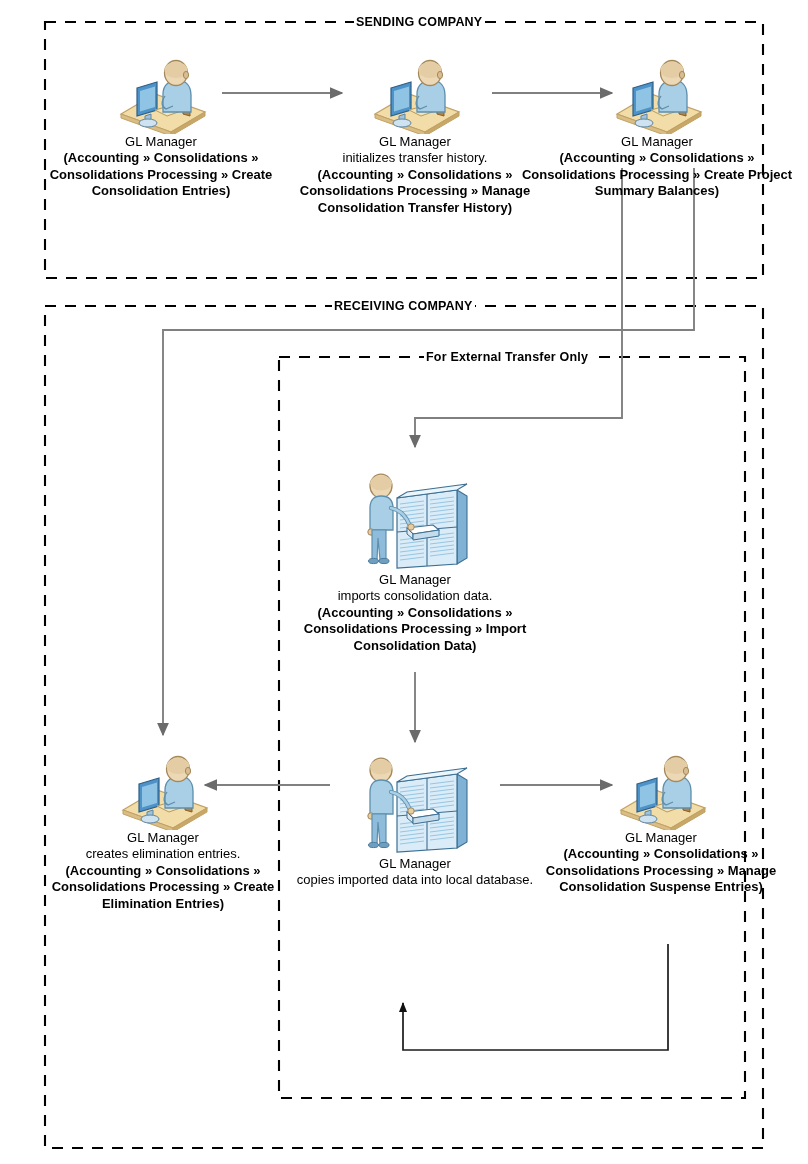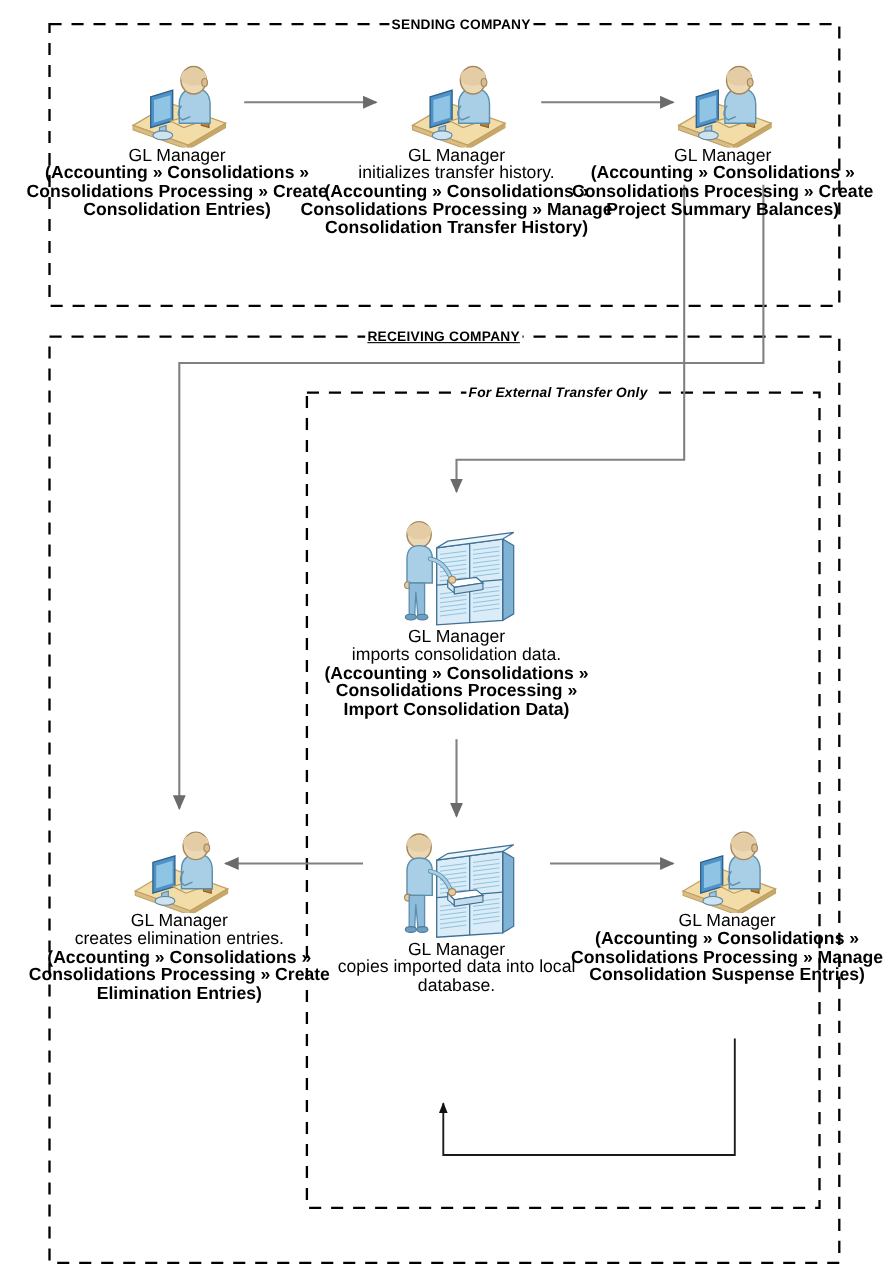--- a/index.html
+++ b/index.html
@@ -38,21 +38,21 @@
     white-space: nowrap;
     padding: 0 2px;
     line-height: 14px;
   }
   .node {
     position: absolute;
     text-align: center;
   }
   .node-caption {
     font-family: "Liberation Sans", sans-serif;
-    font-size: 16px;
+    font-size: 13px;
     line-height: 16.4px;
     color: #000000;
   }
   .node-caption .role {
     display: block;
   }
   .node-caption .action {
     display: block;
   }
   .node-caption .path {
@@ -102,23 +102,23 @@
 
     <line x1="330" y1="785" x2="205" y2="785" stroke="#808080" stroke-width="1.9" marker-end="url(#ah-gray)"></line>
 
     <line x1="500" y1="785" x2="612" y2="785" stroke="#808080" stroke-width="1.9" marker-end="url(#ah-gray)"></line>
 
     <polyline points="668,944 668,1050 403,1050 403,1003" fill="none" stroke="#1a1a1a" stroke-width="1.7" marker-end="url(#ah-thin)"></polyline>
   </svg>
 
   <div class="group-label" style="left:354px; top:15px;">SENDING COMPANY</div>
 
-  <div class="group-label" style="left:332px; top:299px;text-decoration:underline;">RECEIVING COMPANY</div>
-
-  <div class="group-label" style="left:424px; top:350px;font-style:italic;">For External Transfer Only</div>
+  <div class="group-label" style="left:332px; top:299px;">RECEIVING COMPANY</div>
+
+  <div class="group-label" style="left:424px; top:350px;">For External Transfer Only</div>
 
   <div class="node" style="left:18px; top:58px; width:286px;">
     <div class="node-icon icon-desk">
       <svg viewBox="0 0 100 76" width="100" height="76">
 
         <polygon points="10,56 44,36 94,54 60,74" fill="#f2dca8" stroke="#c2a264" stroke-width="1.2"></polygon>
         <polygon points="10,56 10,60 60,78 60,74" fill="#d9bd84" stroke="#c2a264" stroke-width="1"></polygon>
         <polygon points="60,74 60,78 94,58 94,54" fill="#c7a869" stroke="#c2a264" stroke-width="1"></polygon>
 
         <polygon points="72,30 79,32 79,58 72,56" fill="#b9833e" stroke="#8a5e25" stroke-width="1"></polygon>

